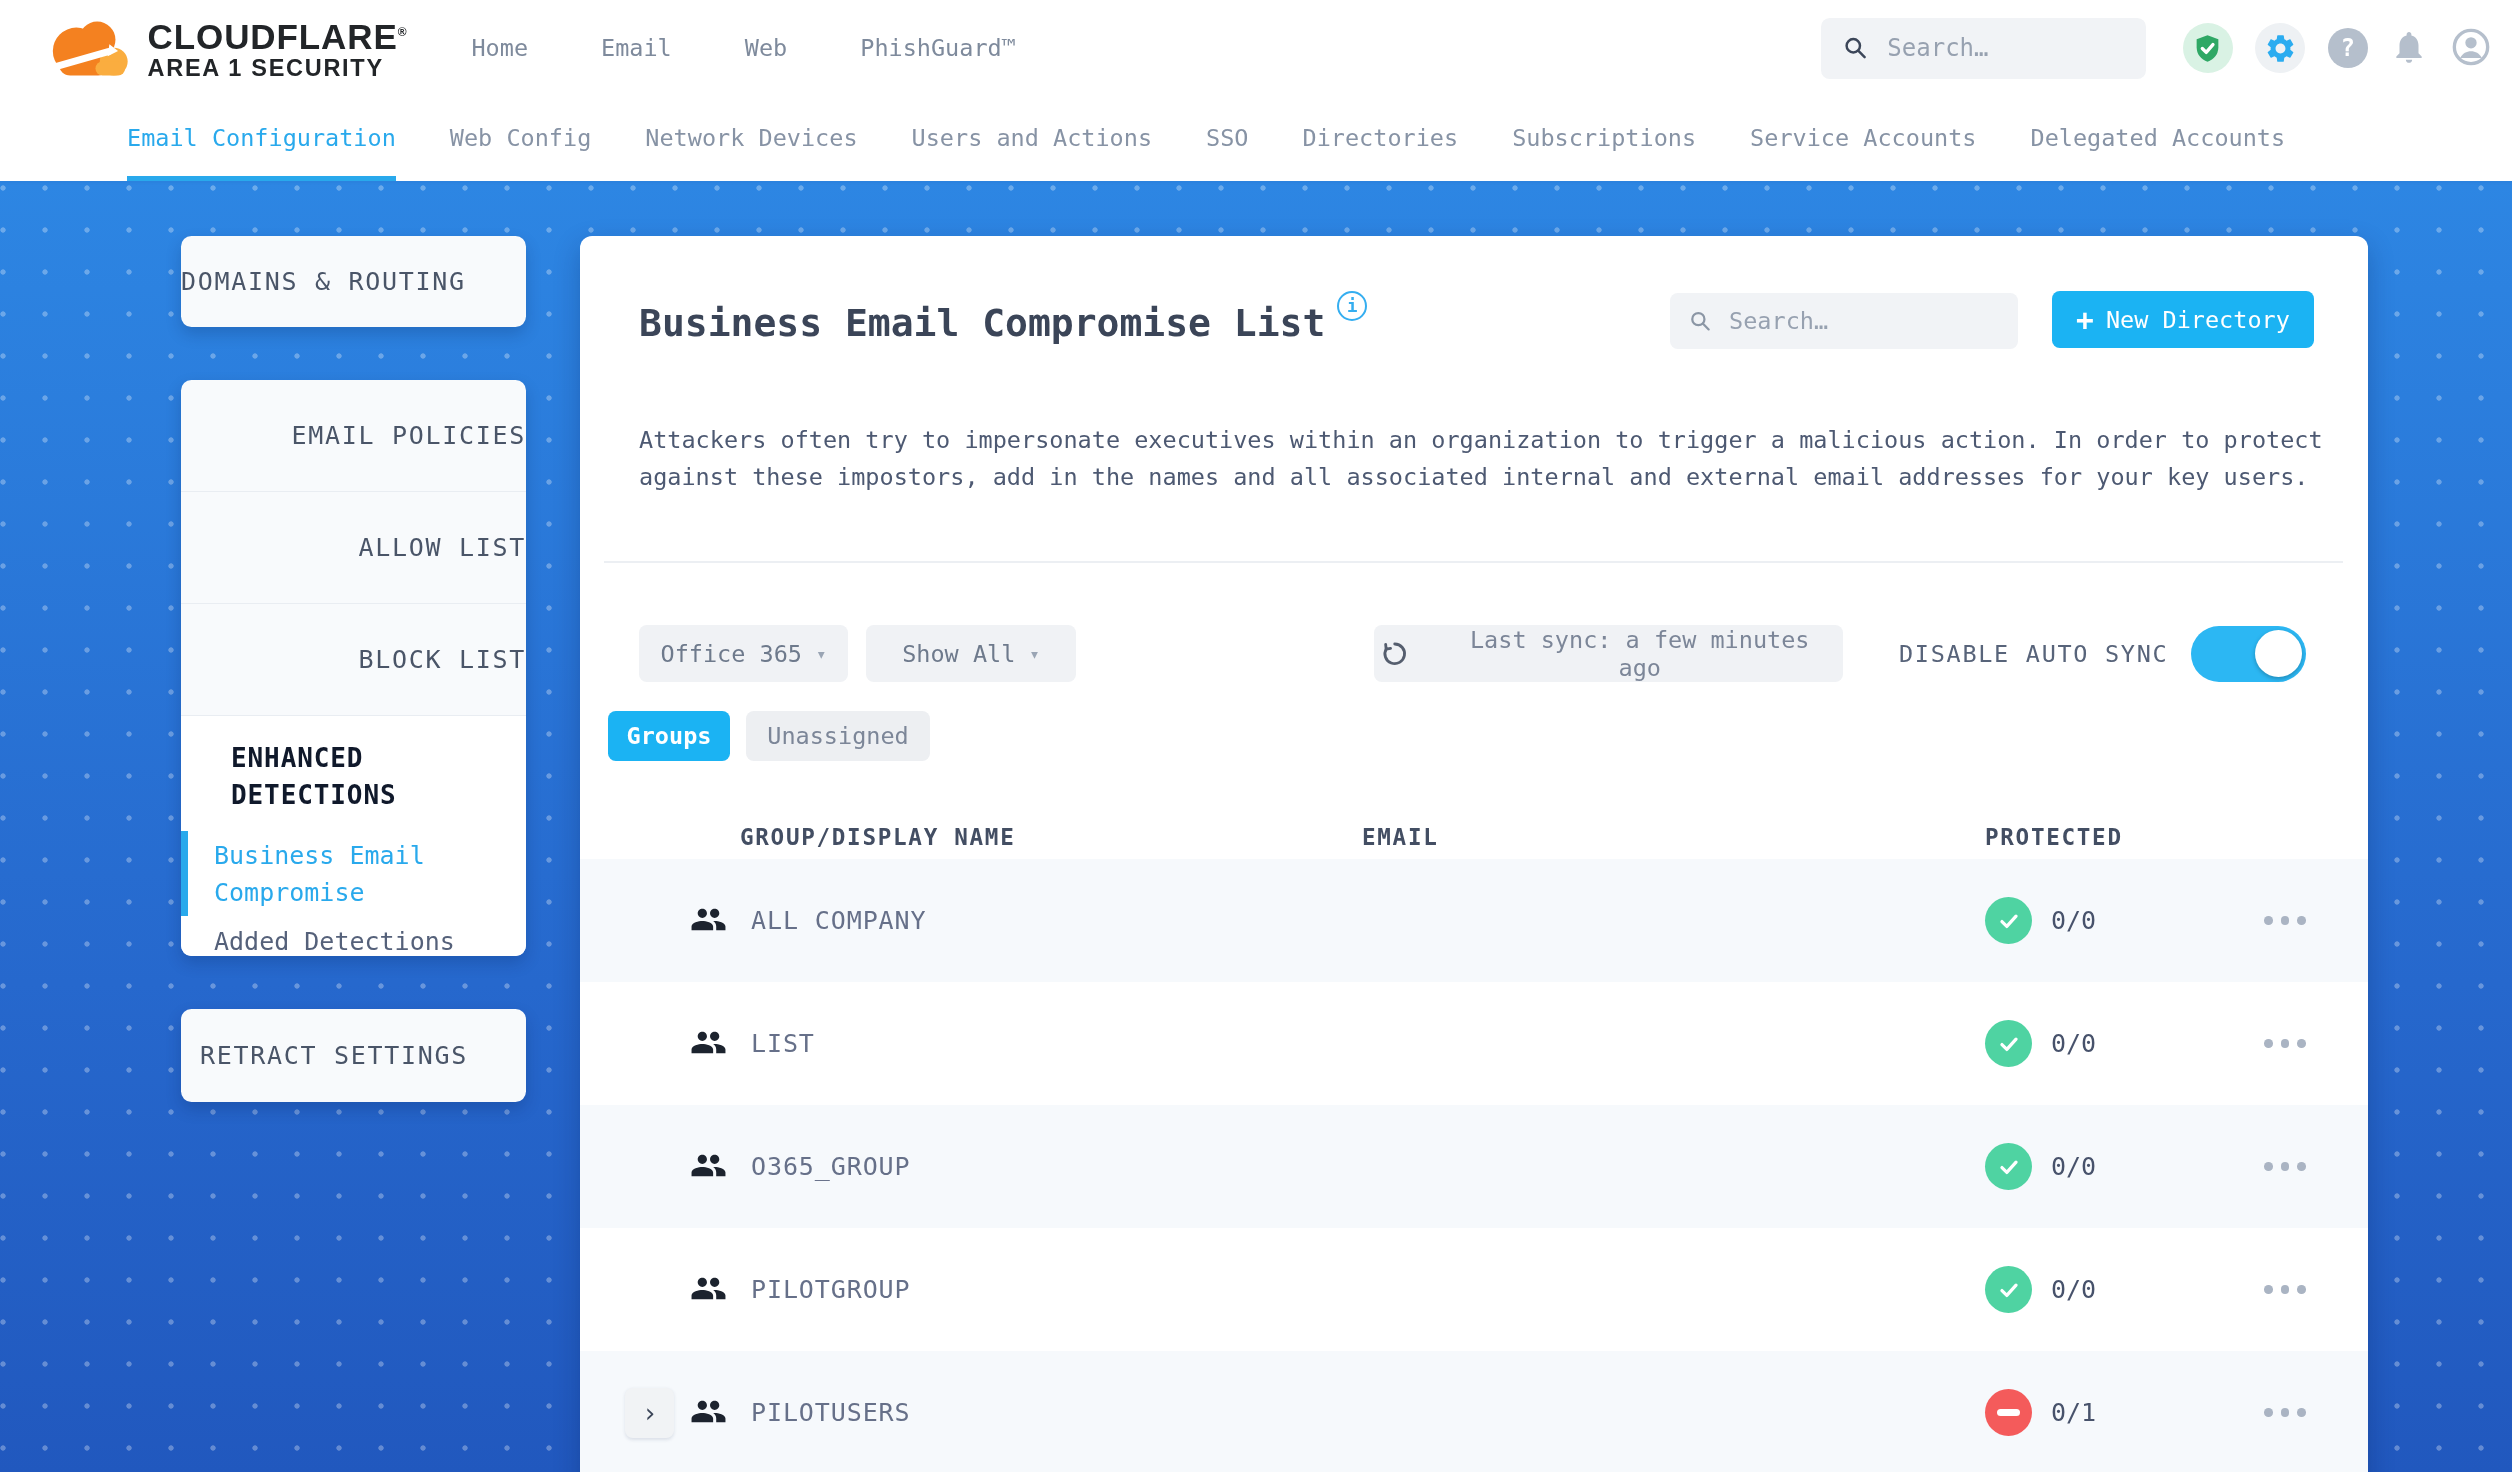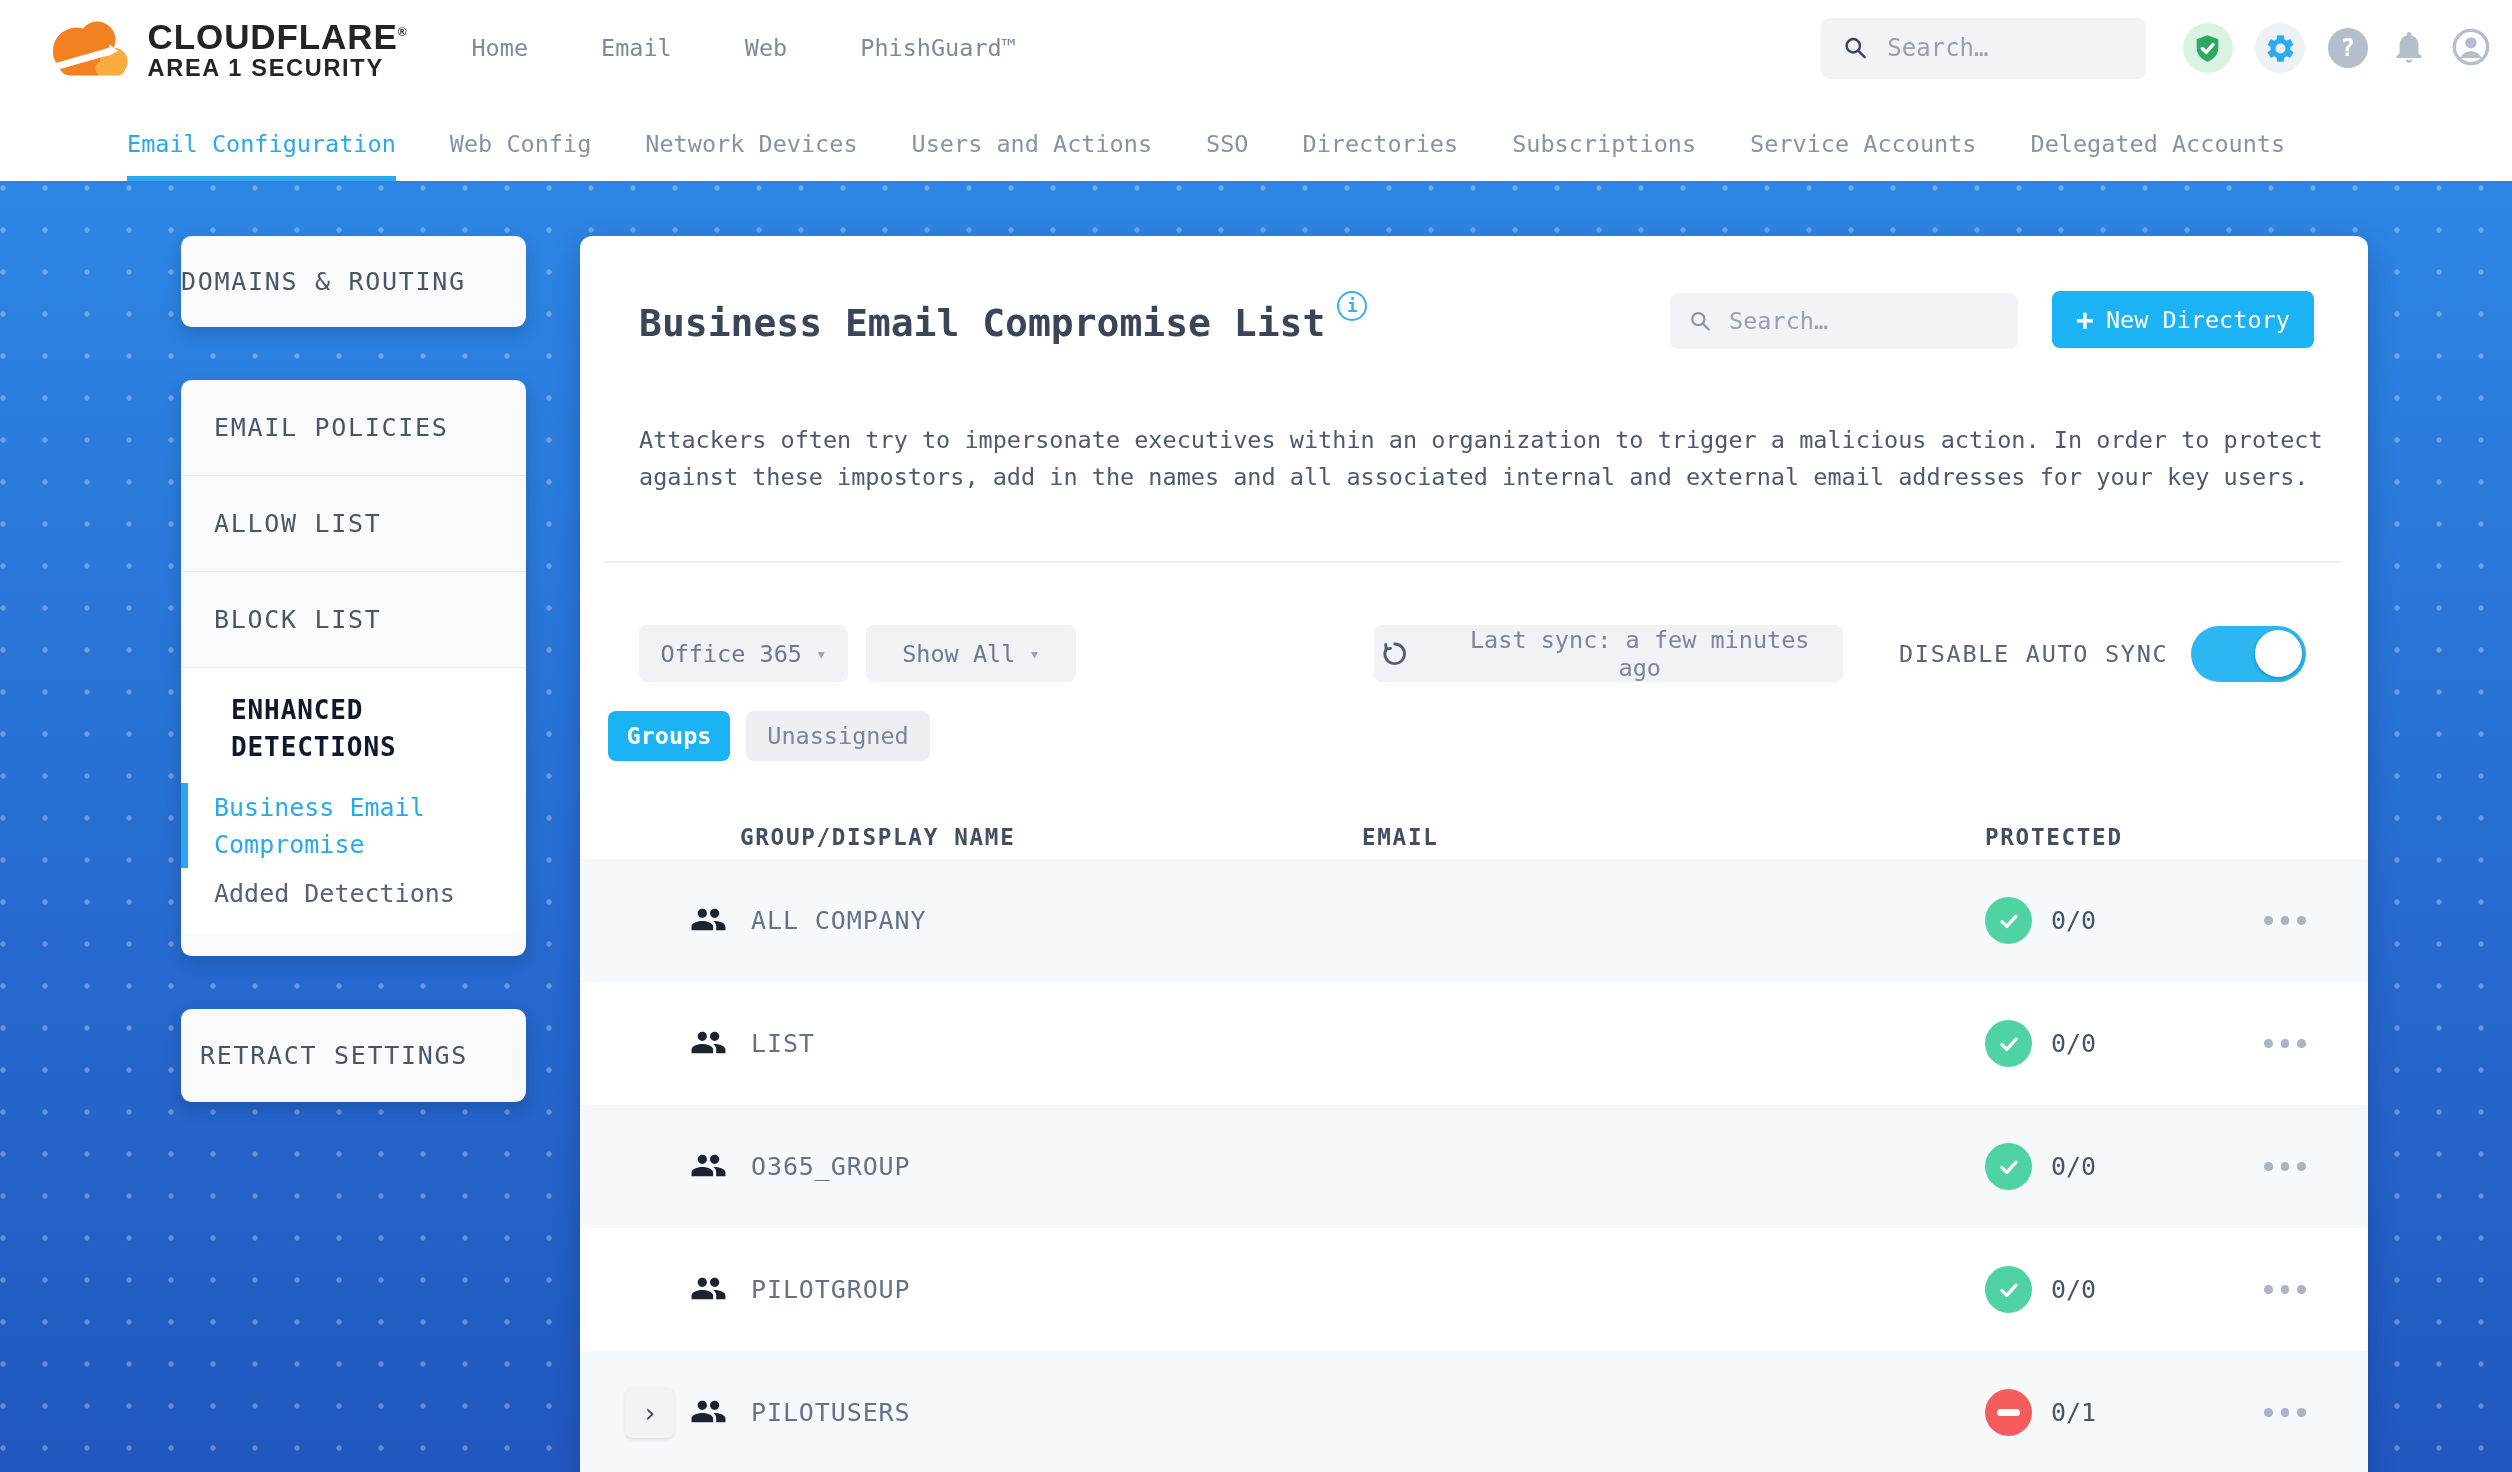--- a/index.html
+++ b/index.html
@@ -37,43 +37,43 @@
   .chip-gray{background:#eef1f4;}
   .q-chip{width:40px;height:40px;border-radius:50%;background:#b5bfcc;color:#ffffff;
     display:flex;align-items:center;justify-content:center;font-size:24px;font-weight:bold;cursor:pointer;}
   
   .tab-bar{
     position:absolute;top:96px;left:0;width:2512px;height:85px;background:#ffffff;z-index:5;
     display:flex;align-items:flex-end;padding-left:127px;box-sizing:border-box;gap:54px;
     box-shadow:0 1.7px 3.5px rgba(20,40,80,.06);
   }
   .tab{
-    font-size:23.5px;color:#8793a5;padding-bottom:18px;border-bottom:5.2px solid transparent;cursor:pointer;white-space:nowrap;
+    font-size:23.5px;color:#8793a5;padding-bottom:24px;border-bottom:5.2px solid transparent;cursor:pointer;white-space:nowrap;
   }
   .tab.active{color:#29a9ec;border-bottom-color:#29a9ec;}
   
   .blue-bg{
     position:absolute;top:181px;left:0;width:2512px;height:1292px;
     background:linear-gradient(180deg,#2d86e3 0%,#2668cd 62%,#2158be 100%);z-index:0;
   }
   .blue-bg::after{
     content:'';position:absolute;inset:0;
     background-image:radial-gradient(rgba(255,255,255,.30) 2.3px,transparent 3px);
     background-size:42px 42px;background-position:24px 28px;
   }
   
   .side-card{
     position:absolute;left:181px;width:345px;background:#f8fafc;border-radius:10.4px;z-index:2;
     box-shadow:0 7px 15.6px rgba(0,25,70,.20);overflow:hidden;
   }
   .card-domains{top:236px;height:91px;display:flex;align-items:center;box-sizing:border-box;cursor:pointer;}
   .side-label{font-size:25px;color:#4a5568;letter-spacing:1.7px;}
   .card-policies{top:380px;height:576px;}
-  .side-row{height:96px;display:flex;align-items:center;padding-left:33px;box-sizing:border-box;
-    border-bottom:1.7px solid #e9edf2;cursor:pointer;}
+  .side-row{height:112px;display:flex;align-items:center;padding-left:33px;box-sizing:border-box;
+    border-bottom:1.7px solid #e9edf2;cursor:pointer;justify-content:flex-end;}
   .side-white{background:#ffffff;padding:24px 0 22.6px 0;}
   .enh-title{font-size:26px;font-weight:bold;color:#10192b;line-height:37px;padding-left:50px;letter-spacing:0.9px;}
   .sub-item{position:relative;margin-top:22.6px;padding-left:33px;font-size:25px;line-height:37px;cursor:pointer;}
   .sub-item.active{color:#29a9ec;}
   .sub-item.active::before{
     content:'';position:absolute;left:0;top:-5.2px;bottom:-5.2px;width:7px;background:#29a9ec;
   }
   .sub-item.plain{color:#55617a;margin-top:12px;}
   .card-retract{top:1009px;height:93px;display:flex;align-items:center;padding-left:19px;box-sizing:border-box;cursor:pointer;}
   

